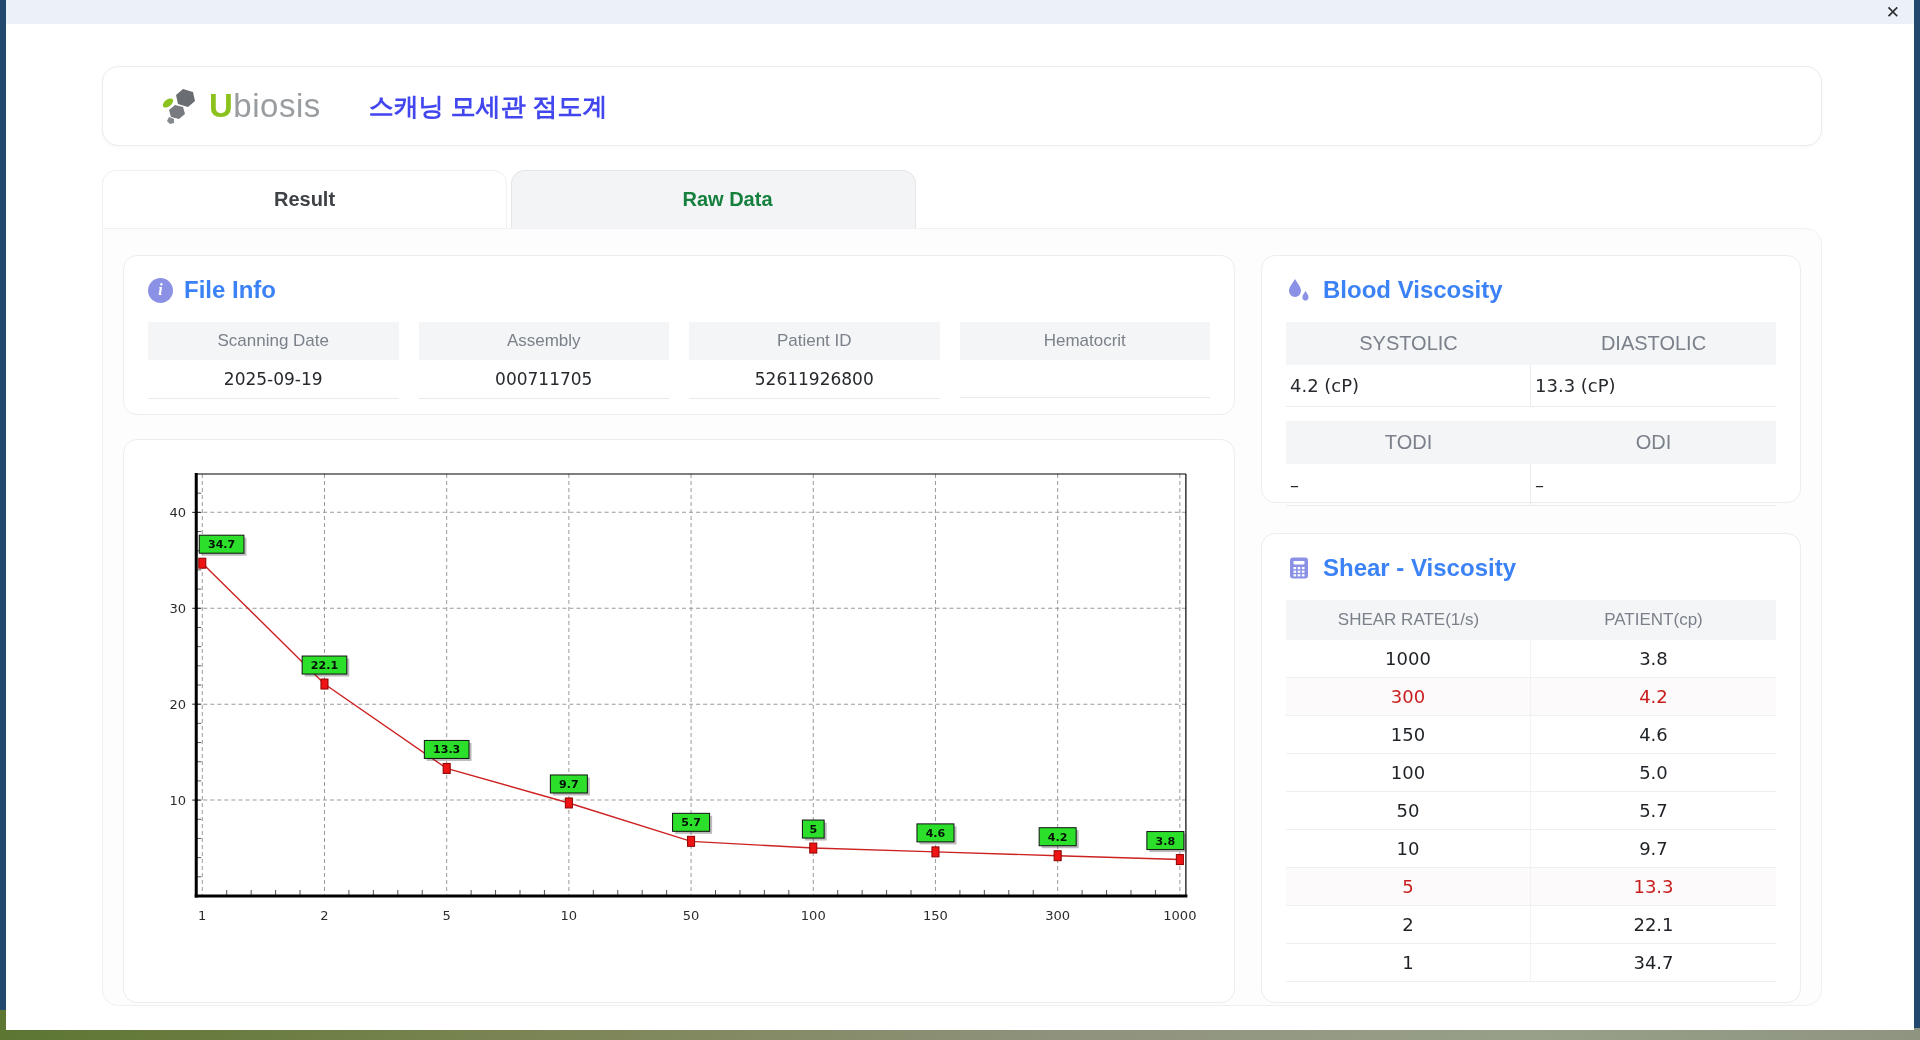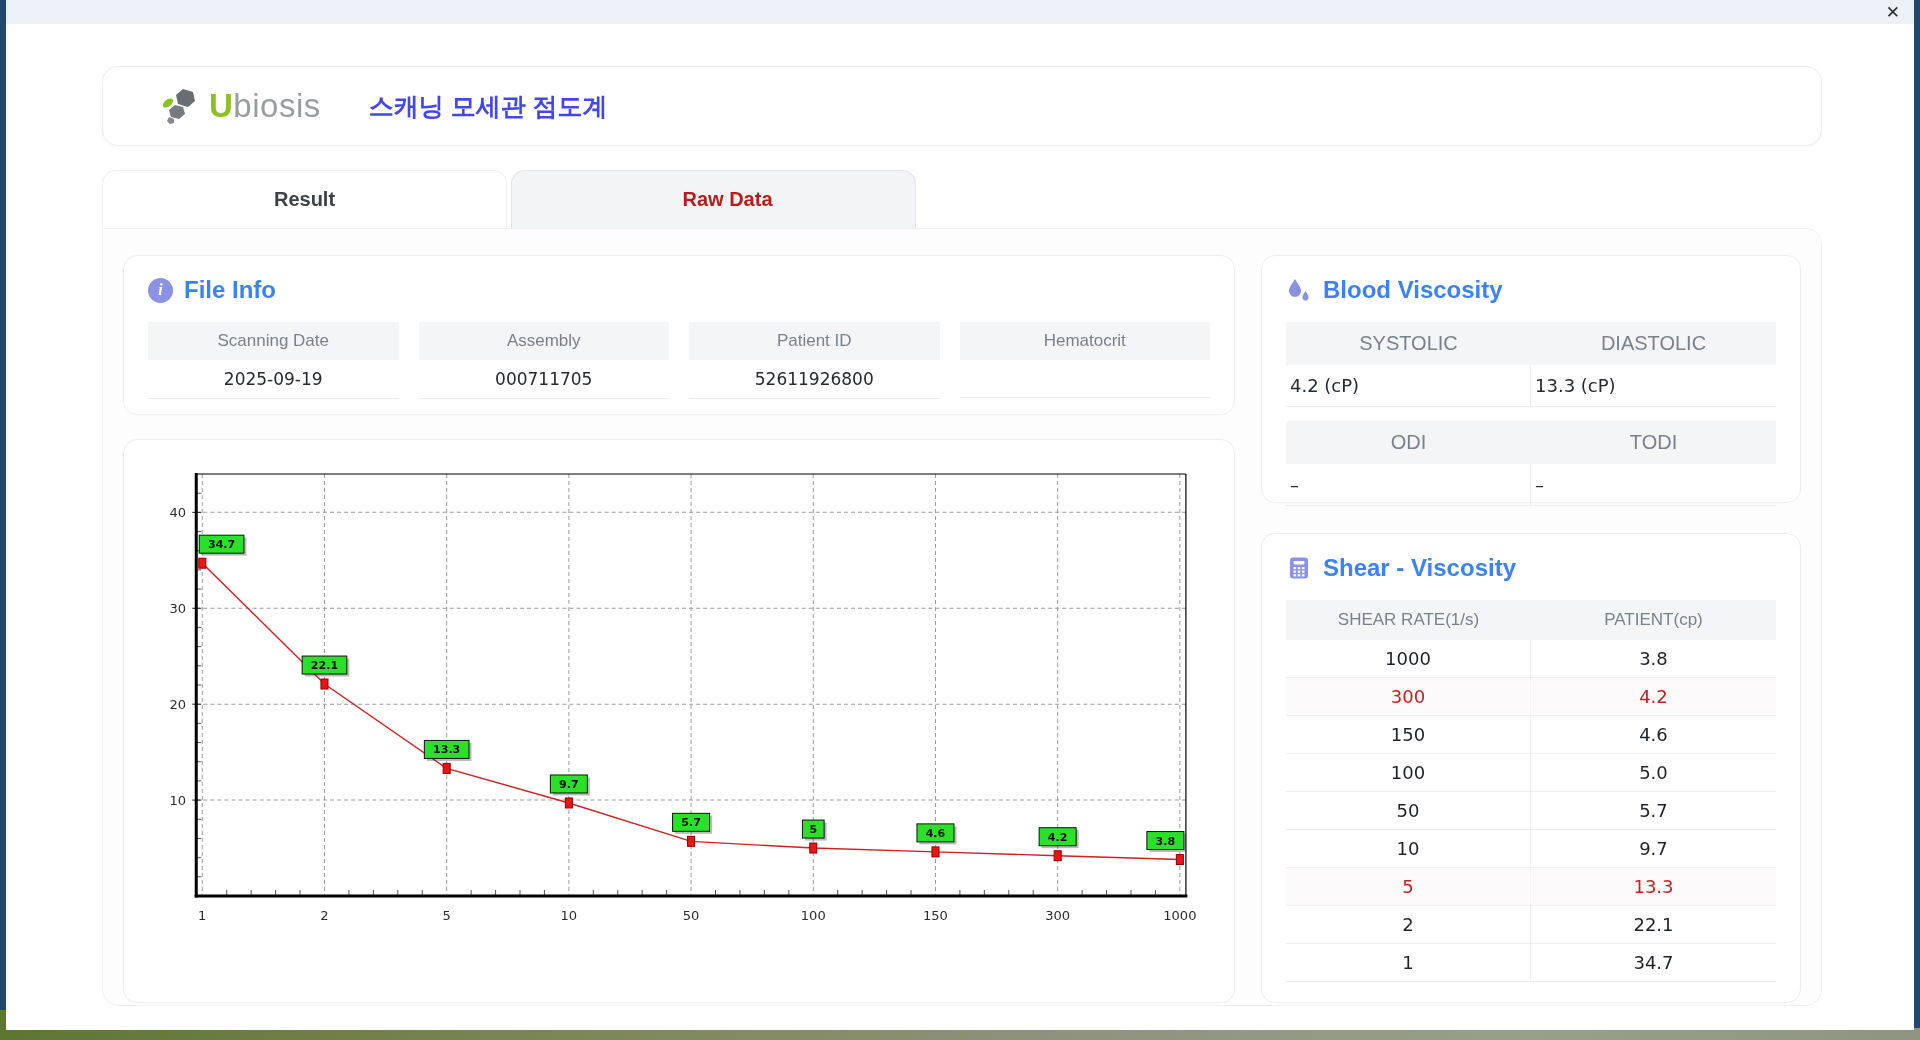--- a/index.html
+++ b/index.html
@@ -26,21 +26,21 @@
   .logo-text { font-size:33px; letter-spacing:0.5px; }
   .logo-u { color:#8cc21d; font-weight:700; }
   .logo-rest { color:#9a9da0; font-weight:500; }
   .app-title { margin-left:48px; font-size:25px; font-weight:700; color:#4246ef; }
 
   
   .tabs { display:flex; position:relative; z-index:2; }
   .tab { width:405px; height:58px; display:flex; align-items:center; justify-content:center;
     font-size:20px; font-weight:700; border-radius:14px 14px 0 0; }
   .tab.active { background:#ffffff; color:#3e4247; border:1px solid #f0f0f3; border-bottom:none; margin-bottom:-1px; }
-  .tab.inactive { background:#f3f4f5; color:#b91c1c; border:1px solid #e5e5e9; border-bottom:none; margin-left:4px;padding-left:28px; }
+  .tab.inactive { background:#f3f4f5; color:#15803d; border:1px solid #e5e5e9; border-bottom:none; margin-left:4px;padding-left:28px; }
 
   
   .main-panel { border:1px solid #f0f0f3; border-radius:0 16px 16px 16px; background:#fdfdfe;
     padding:26px 20px 24px 20px; display:grid; grid-template-columns:1fr 540px; gap:26px; height:778px; }
   .col { display:flex; flex-direction:column; }
 
   .card { border:1px solid #ededf1; border-radius:14px; background:#fff; padding:20px 24px; }
   .card-title-row { display:flex; align-items:center; gap:11px; margin-bottom:18px; }
   .card-title { font-size:24px; font-weight:700; color:#3b82f6; }
 
@@ -284,22 +284,22 @@
           <div class="bv-row">
             <div class="bv-head">SYSTOLIC</div>
             <div class="bv-head">DIASTOLIC</div>
           </div>
           <div class="bv-row">
             <div class="bv-val divider">4.2 (cP)</div>
             <div class="bv-val">13.3 (cP)</div>
           </div>
           <div class="bv-gap"></div>
           <div class="bv-row">
+            <div class="bv-head">TODI</div>
             <div class="bv-head">ODI</div>
-            <div class="bv-head">TODI</div>
           </div>
           <div class="bv-row">
             <div class="bv-val divider">–</div>
             <div class="bv-val">–</div>
           </div>
         </section>
 
         <section class="card sv-card">
           <div class="card-title-row">
             <svg class="icon-svg" viewBox="0 0 26 26">

